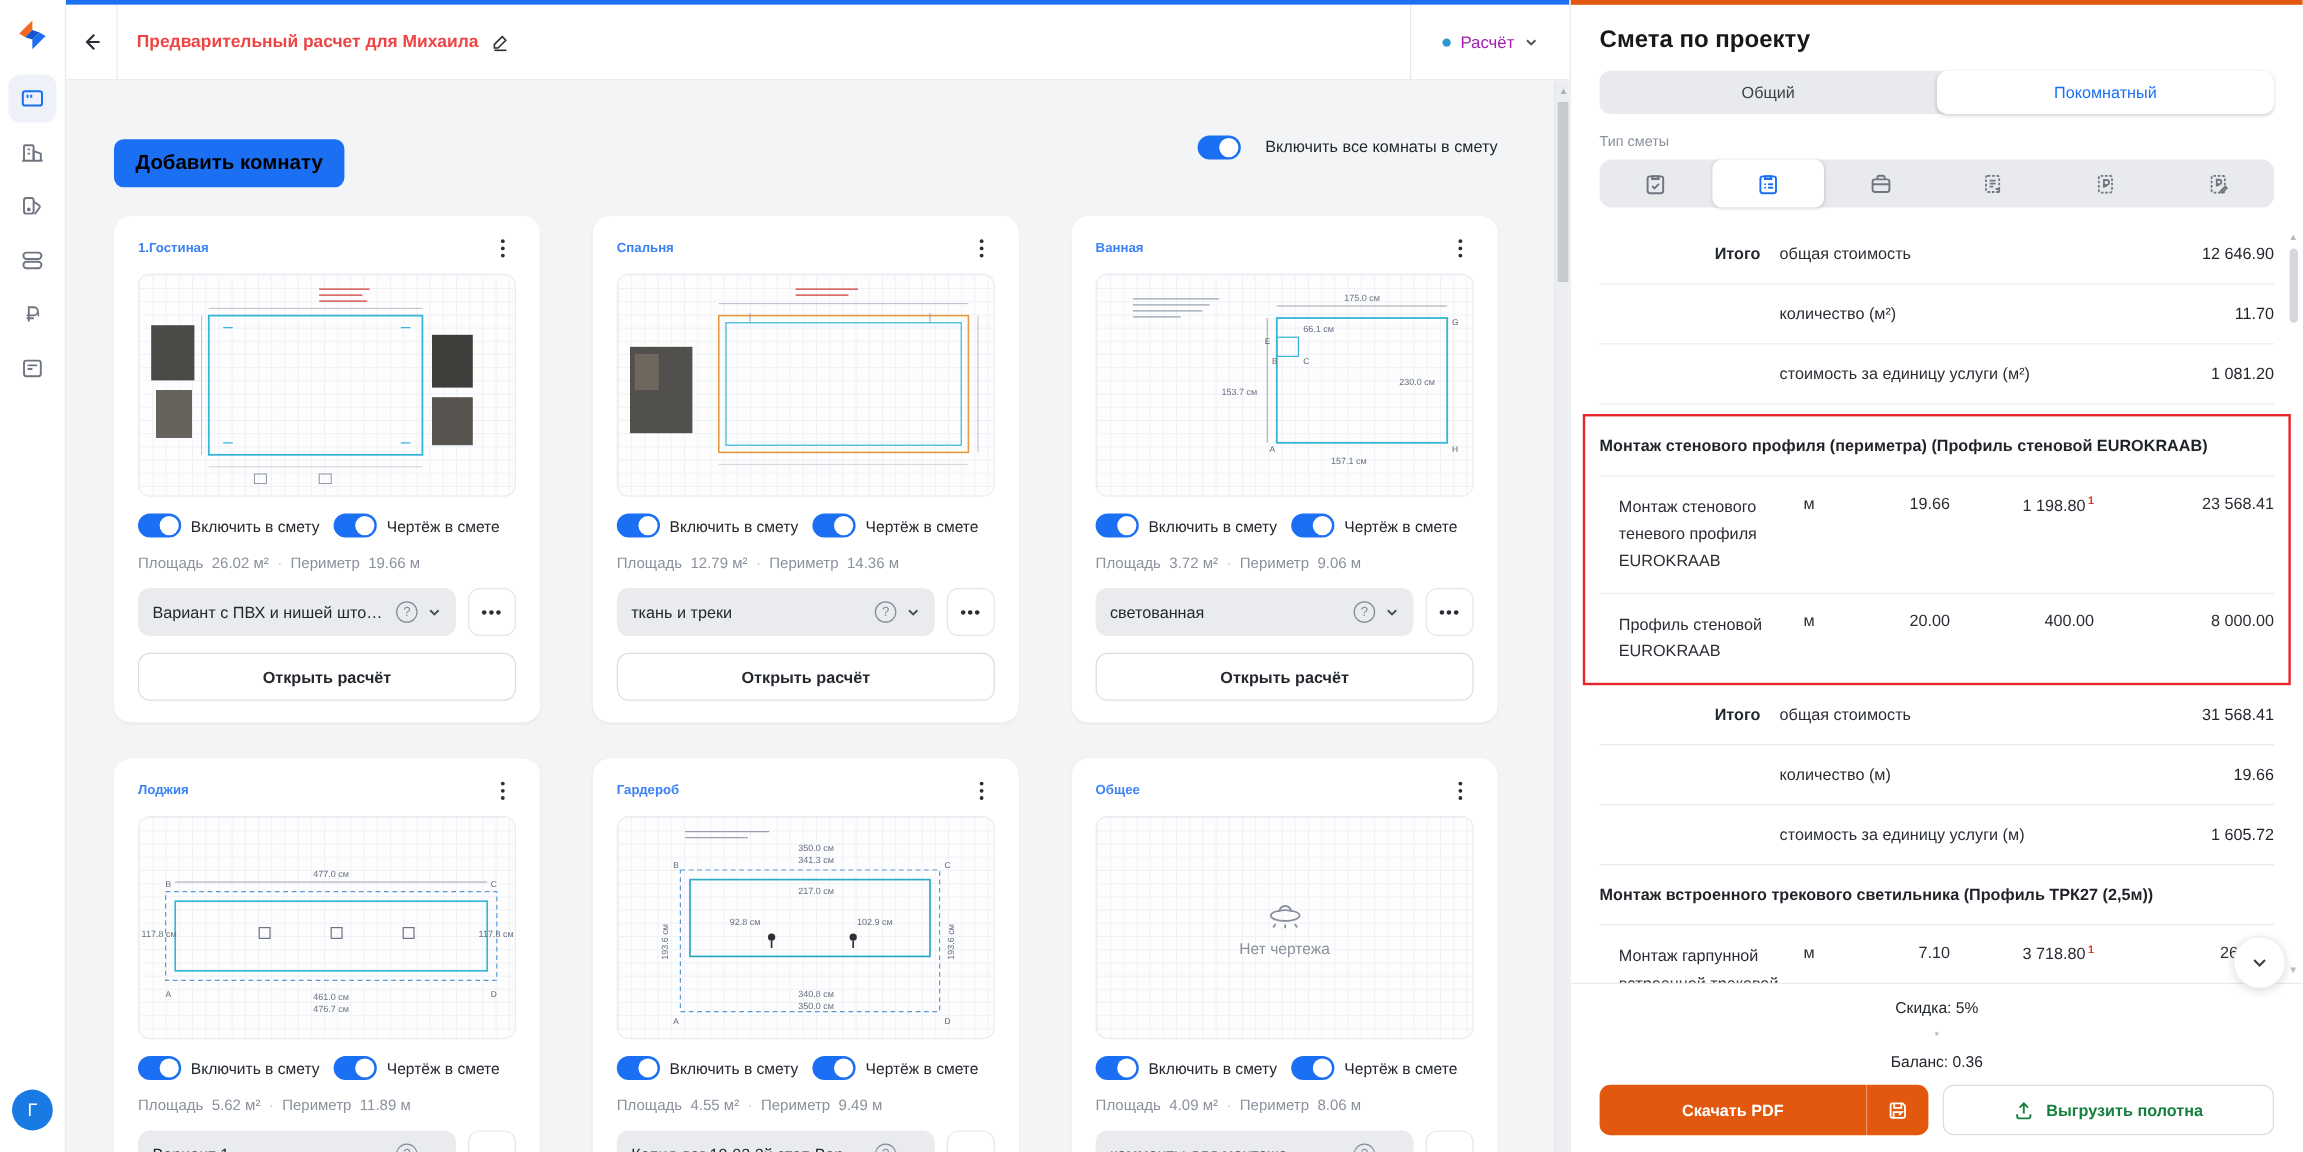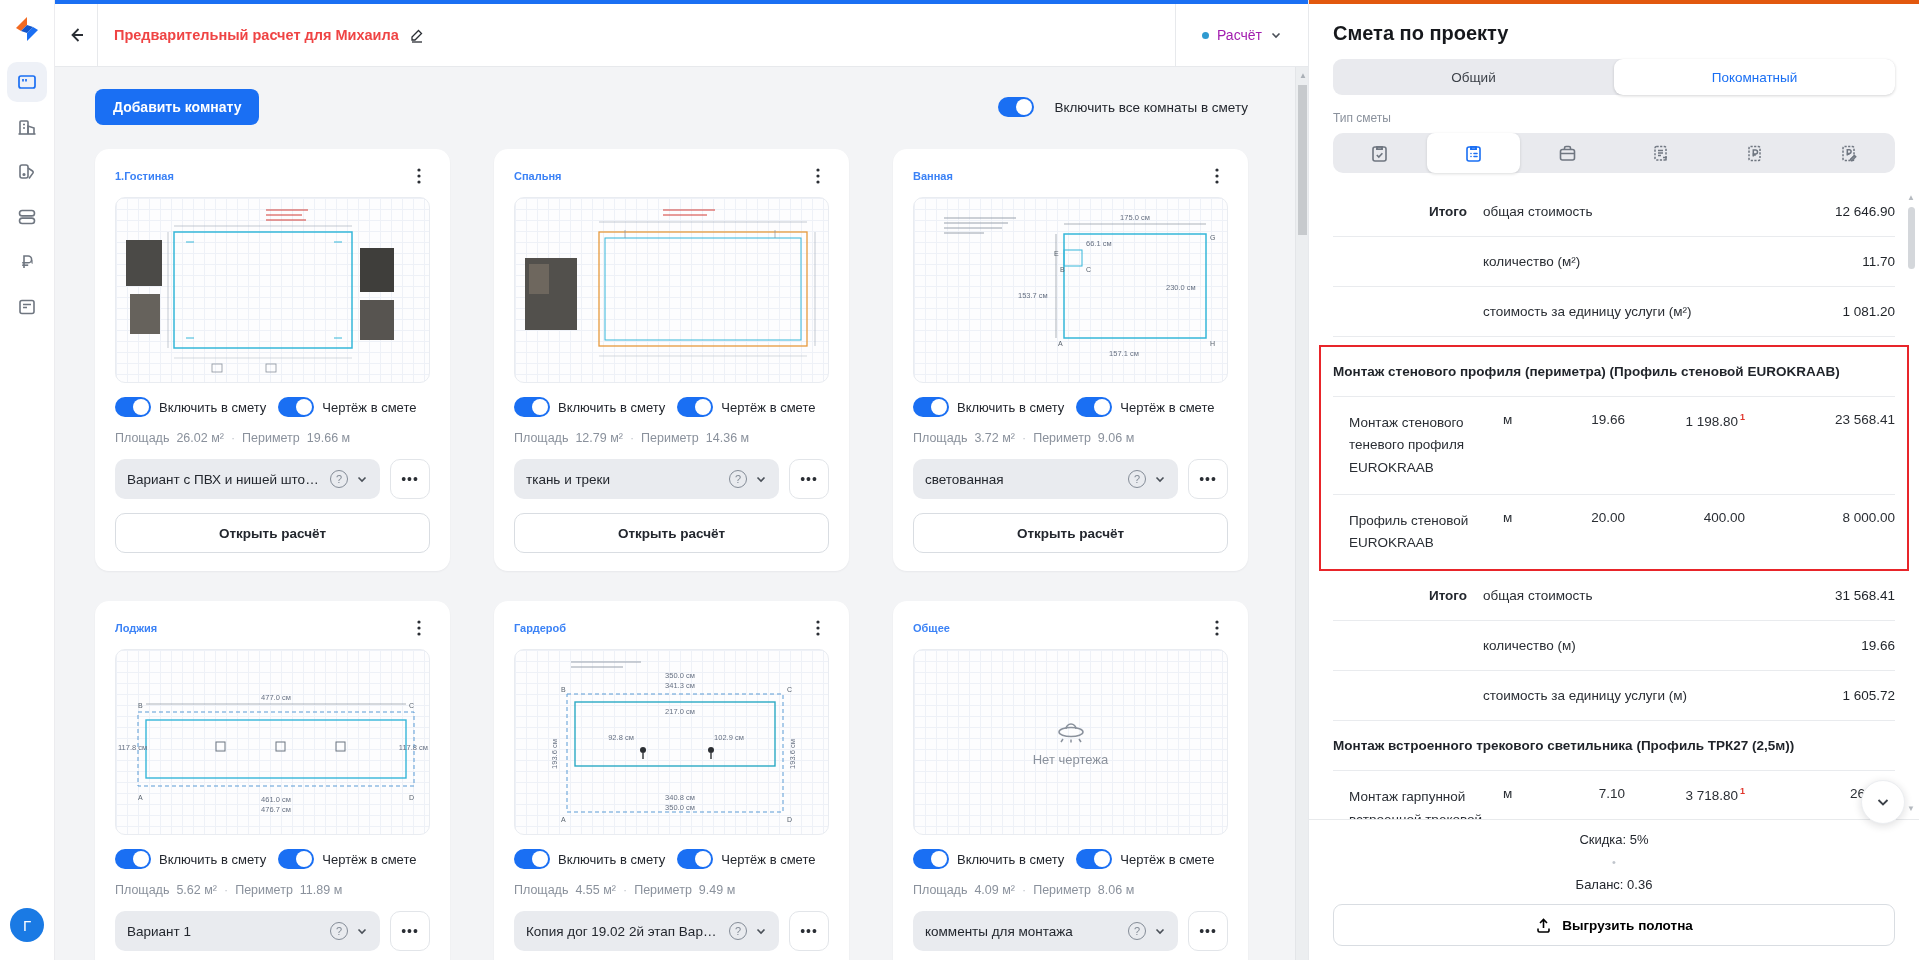--- a/index.html
+++ b/index.html
@@ -21,21 +21,21 @@
   .hdr .back { width:42px; height:63px; display:flex; align-items:center; justify-content:center; cursor:pointer; color:#2a2e34; }
   .hdr .vsep { width:1px; height:63px; background:#e7e9ec; }
   .hdr .title-wrap { display:flex; align-items:center; gap:10px; padding-left:16px; flex:1; min-width:0; }
   .hdr .title { font-size:14.5px; font-weight:700; color:#ef4444; }
   .hdr .mode { display:flex; align-items:center; gap:8px; padding:0 26px; height:63px; cursor:pointer; }
   .hdr .mode .dot { width:7px; height:7px; border-radius:50%; background:#2f9ad0; }
   .hdr .mode .lbl { font-size:14px; color:#a21caf; }
 
   main { flex:1; position:relative; background:#f3f4f6; overflow:hidden; padding:22px 0 0 40px; }
   .toolbar { display:flex; align-items:center; justify-content:space-between; width:1153px; margin-bottom:24px; }
-  .btn-primary { background:#1a6ff3; color:#ffffff; border:none; border-radius:8px; padding:10px 18px; font-size:14px; font-weight:700; cursor:pointer; font-family:inherit; }
+  .btn-primary { background:#1a6ff3; color:#000000; border:none; border-radius:8px; padding:10px 18px; font-size:17px; font-weight:700; cursor:pointer; font-family:inherit;margin-top:27px; }
   .all-toggle { display:flex; align-items:center; gap:20px; }
   .all-toggle .lbl { font-size:13.5px; color:#23272e; }
 
   .switch { width:36px; height:20px; border-radius:10px; background:#1a6ff3; position:relative; display:inline-block; cursor:pointer; flex:none; }
   .switch::after { content:""; position:absolute; right:2px; top:2px; width:16px; height:16px; border-radius:50%; background:#fff; }
 
   .grid { display:grid; grid-template-columns:355px 355px 355px; gap:30px 44px; }
   .card { background:#fff; border-radius:14px; box-shadow:0 1px 2px rgba(25,28,35,.05); padding:16px 20px 20px; height:422px; }
   .card-head { display:flex; align-items:center; justify-content:space-between; margin-bottom:10px; }
   .card-head h3 { font-size:11px; font-weight:700; color:#3b82f6; }
@@ -98,21 +98,21 @@
   .p-footer { flex:none; border-top:1px solid #e8eaec; padding:12px 24px 14px; }
   .disc-line { display:flex; align-items:center; gap:9px; font-size:13px; color:#23272e;flex-direction:column; }
   .disc-line .sep { color:#c0c5cc; font-size:11px; }
   .total-line { display:flex; align-items:center; justify-content:space-between; margin-top:9px; }
   .total-line .tl { font-size:14px; font-weight:700; }
   .total-line .tv { font-size:16.5px; font-weight:700; }
   .pf-btns { display:flex; gap:12px; margin-top:12px; }
   .btn-pdf { flex:1; height:42px; background:#e2580e; border:none; border-radius:9px; display:flex; align-items:stretch; cursor:pointer; padding:0; overflow:hidden; font-family:inherit; }
   .btn-pdf .cap { flex:1; display:flex; align-items:center; justify-content:center; color:#fff; font-size:13.5px; font-weight:700; }
   .btn-pdf .ico { width:52px; border-left:1px solid rgba(255,255,255,.35); display:flex; align-items:center; justify-content:center; color:#fff; }
-  .btn-export { flex:1; height:42px; background:#fff; border:1px solid #d9dde2; border-radius:9px; display:flex; align-items:center; justify-content:center; gap:10px; font-size:13.5px; font-weight:700; color:#000000; cursor:pointer; font-family:inherit; }
+  .btn-export { flex:1; height:42px; background:#fff; border:1px solid #d9dde2; border-radius:9px; display:flex; align-items:center; justify-content:center; gap:10px; font-size:13.5px; font-weight:700; color:#15803d; cursor:pointer; font-family:inherit; }
 
   svg { display:block; }
   .dimt { font-size:7.5px; fill:#667082; font-family:"Liberation Sans",sans-serif; }
   .crn { font-size:7px; fill:#59636e; font-family:"Liberation Sans",sans-serif; }
 </style>
 </head>
 <body>
 
 <div id="app">
 
@@ -722,20 +722,29 @@
         </svg>
     </div>
 
     <div class="p-footer">
       <div class="disc-line">
         <span>Скидка: 5%</span>
         <span class="sep">•</span>
         <span>Баланс: 0.36</span>
       </div>
       <div class="pf-btns">
+        <button class="btn-pdf">
+          <span class="cap">Скачать PDF</span>
+          <span class="ico">
+            <svg width="19" height="19" viewBox="0 0 19 19" fill="none" stroke="currentColor" stroke-width="1.5">
+              <path d="M3.5 5 a1.5 1.5 0 0 1 1.5-1.5 h8.5 l2 2 V14 a1.5 1.5 0 0 1-1.5 1.5 H5 A1.5 1.5 0 0 1 3.5 14 Z"></path>
+              <path d="M6.5 3.8 v3.4 h6 V3.8 M6 15.3 v-4.5 h7 l-2.5 2.5"></path>
+            </svg>
+          </span>
+        </button>
         <button class="btn-export">
           <svg width="17" height="17" viewBox="0 0 17 17" fill="none" stroke="currentColor" stroke-width="1.6">
             <path d="M8.5 11 V3 M5 6 L8.5 2.5 L12 6"></path>
             <path d="M3 11.5 v2 a1.5 1.5 0 0 0 1.5 1.5 h8 a1.5 1.5 0 0 0 1.5-1.5 v-2"></path>
           </svg>
           <span>Выгрузить полотна</span>
         </button>
       </div>
     </div>
   </aside>

